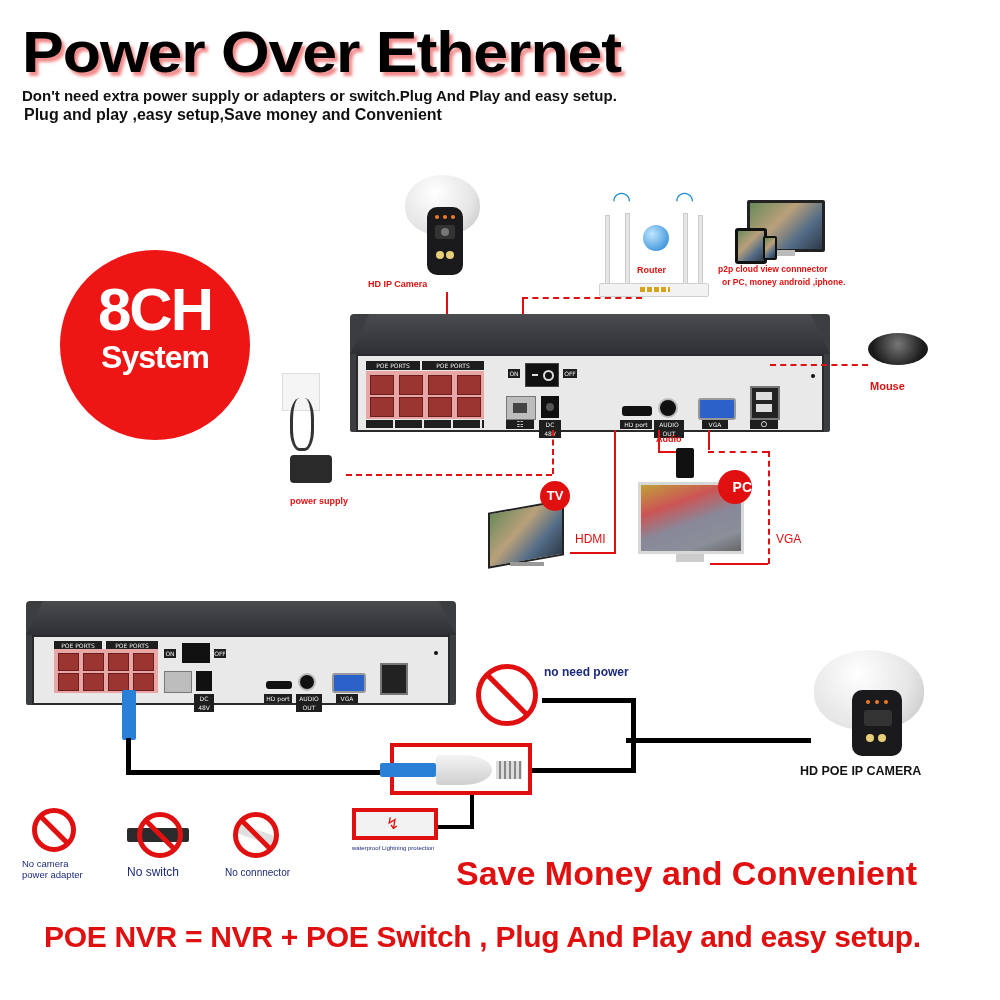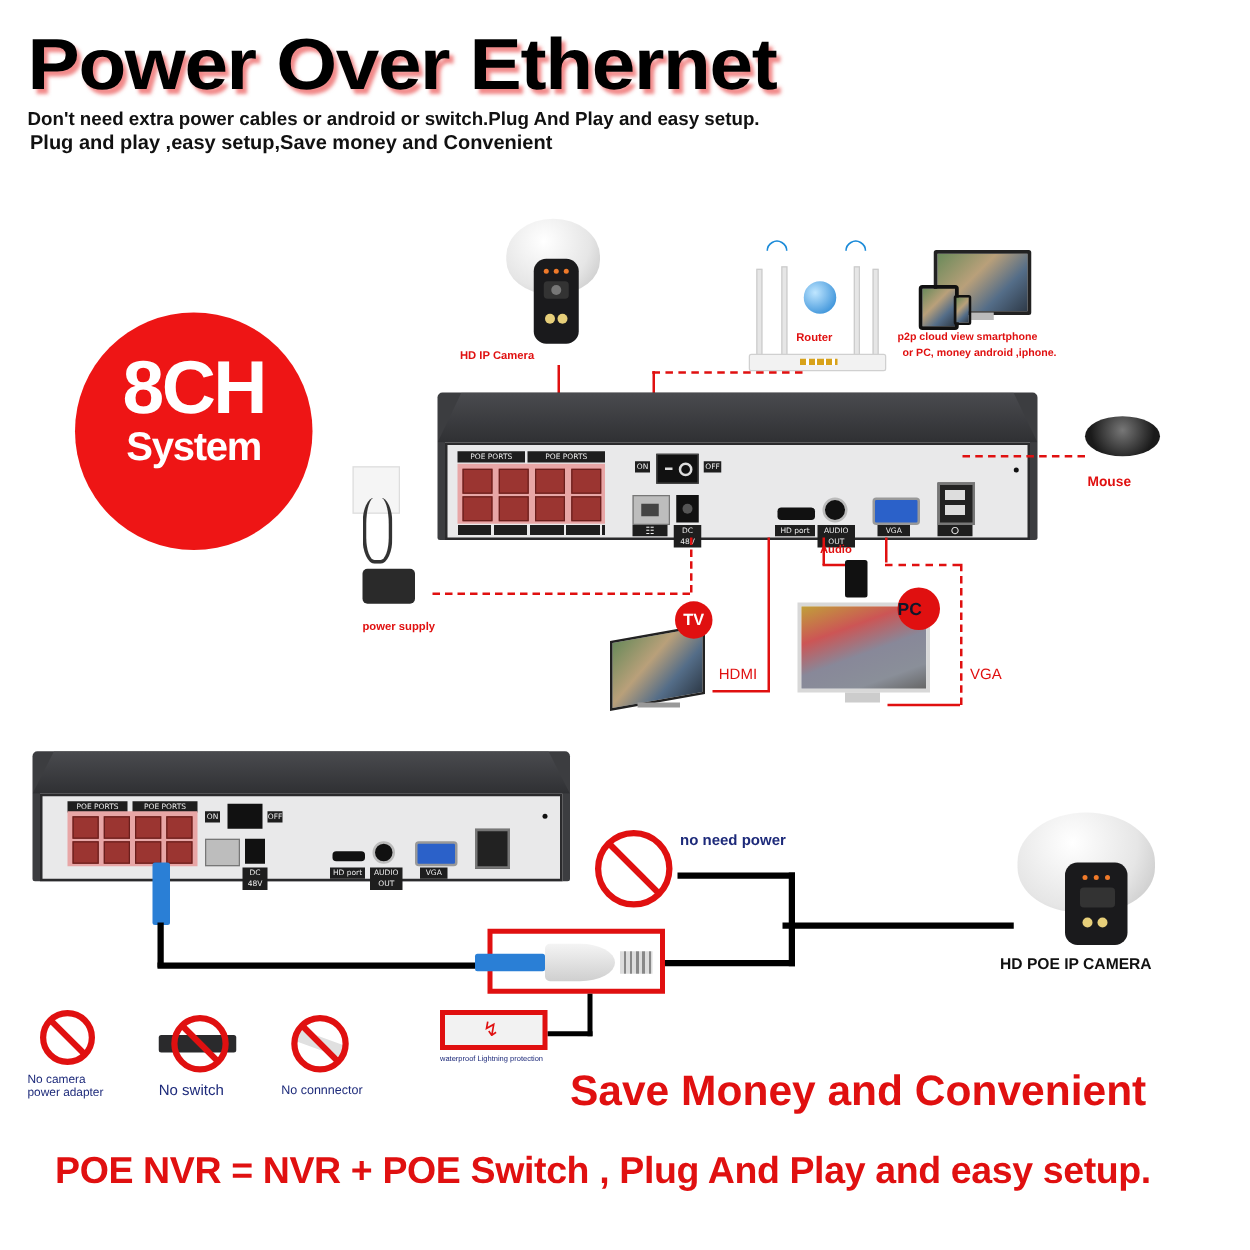--- a/index.html
+++ b/index.html
@@ -27,21 +27,21 @@
   .nosign{border:5px solid #e01010;border-radius:50%;box-sizing:border-box;}
   .nosign::after{content:"";position:absolute;left:50%;top:-5%;width:5px;height:110%;background:#e01010;transform:translateX(-50%) rotate(-45deg);}
   .camera-dome{background:radial-gradient(circle at 40% 30%,#ffffff,#e6e6e6 60%,#bfbfbf);border-radius:50% 50% 45% 45%;}
   .cam-face{background:#1a1a1c;border-radius:10px;}
   .screen{background:linear-gradient(135deg,#6a8a5a,#b9a07a 40%,#546d88 70%,#2e3a48);}
 </style>
 </head>
 <body>
 
 <div class="abs title">Power Over Ethernet</div>
-<div class="abs sub" style="left:22px;top:87px;font-size:15px;">Don't need extra power cables or android or switch.Plug And Play and easy setup.</div>
+<div class="abs sub" style="left:22px;top:87px;font-size:15px;">Don't need extra power supply or adapters or switch.Plug And Play and easy setup.</div>
 <div class="abs sub" style="left:24px;top:106px;font-size:16px;">Plug and play ,easy setup,Save money and Convenient</div>
 
 <div class="abs badge">
   <div class="l1">8CH</div>
   <div class="l3">System</div>
 </div>
 
 <div class="abs" style="left:405px;top:175px;width:75px;height:110px;">
   <div class="abs camera-dome" style="left:0;top:0;width:75px;height:60px;"></div>
   <div class="abs cam-face" style="left:22px;top:32px;width:36px;height:68px;">
@@ -73,21 +73,21 @@
 <div class="abs solid-v" style="left:522px;top:297px;height:2px;"></div>
 <div class="abs dash-h" style="left:522px;top:297px;width:120px;"></div>
 <div class="abs solid-v" style="left:522px;top:297px;height:100px;"></div>
 
 <div class="abs" style="left:735px;top:200px;width:90px;height:62px;">
   <div class="abs screen" style="left:12px;top:0;width:72px;height:46px;border:3px solid #222;border-radius:2px;"></div>
   <div class="abs" style="left:40px;top:50px;width:20px;height:6px;background:#bbb;"></div>
   <div class="abs screen" style="left:0;top:28px;width:26px;height:30px;border:3px solid #111;border-radius:3px;"></div>
   <div class="abs screen" style="left:28px;top:36px;width:10px;height:20px;border:2px solid #111;border-radius:2px;"></div>
 </div>
-<div class="abs red-label" style="left:718px;top:264px;font-size:8.5px;">p2p cloud  view smartphone</div>
+<div class="abs red-label" style="left:718px;top:264px;font-size:8.5px;">p2p cloud  view connnector</div>
 <div class="abs red-label" style="left:722px;top:277px;font-size:8.5px;">or PC, money android ,iphone.</div>
 
 <div class="abs nvr" style="left:350px;top:314px;width:480px;height:118px;">
   <div class="abs" style="left:0;top:0;width:480px;height:40px;background:linear-gradient(#4a4b4f,#2f3033);clip-path:polygon(4% 0,96% 0,100% 100%,0 100%);"></div>
   <div class="abs nvr-face" style="left:6px;top:40px;width:464px;height:74px;">
     <div class="abs lbl" style="left:8px;top:5px;width:54px;">POE PORTS</div>
     <div class="abs lbl" style="left:64px;top:5px;width:62px;">POE PORTS</div>
     <div class="abs port-block" style="left:8px;top:15px;width:118px;height:48px;">
       <div class="abs rj" style="left:4px;top:4px;width:22px;height:18px;"></div>
       <div class="abs rj" style="left:33px;top:4px;width:22px;height:18px;"></div>
@@ -155,21 +155,21 @@
 <div class="abs" style="left:488px;top:498px;width:78px;height:72px;">
   <div class="abs screen" style="left:0;top:8px;width:72px;height:52px;border:2px solid #222;transform:skewY(-10deg);"></div>
   <div class="abs" style="left:22px;top:64px;width:34px;height:4px;background:#999;"></div>
 </div>
 <div class="abs" style="left:540px;top:481px;width:30px;height:30px;border-radius:50%;background:#e01010;color:#fff;font-weight:bold;font-family:'Liberation Sans',sans-serif;font-size:13px;text-align:center;line-height:30px;">TV</div>
 
 <div class="abs" style="left:638px;top:482px;width:106px;height:90px;">
   <div class="abs screen" style="left:0;top:0;width:100px;height:66px;border:3px solid #d8d8d8;background:linear-gradient(160deg,#c0a03a,#c55 30%,#889 55%,#8a8f99 80%,#666);"></div>
   <div class="abs" style="left:38px;top:72px;width:28px;height:8px;background:#ccc;"></div>
 </div>
-<div class="abs" style="left:718px;top:470px;width:34px;height:34px;border-radius:50%;background:#e01010;color:#0f172a;font-weight:bold;font-family:'Liberation Sans',sans-serif;font-size:14px;text-align:left;line-height:34px;">PC</div>
+<div class="abs" style="left:718px;top:470px;width:34px;height:34px;border-radius:50%;background:#e01010;color:#ffffff;font-weight:bold;font-family:'Liberation Sans',sans-serif;font-size:14px;text-align:right;line-height:34px;">PC</div>
 
 <div class="abs nvr" style="left:26px;top:601px;width:430px;height:104px;">
   <div class="abs" style="left:0;top:0;width:430px;height:34px;background:linear-gradient(#4a4b4f,#2f3033);clip-path:polygon(4% 0,96% 0,100% 100%,0 100%);"></div>
   <div class="abs nvr-face" style="left:6px;top:34px;width:414px;height:66px;">
     <div class="abs lbl" style="left:20px;top:4px;width:48px;">POE PORTS</div>
     <div class="abs lbl" style="left:72px;top:4px;width:52px;">POE PORTS</div>
     <div class="abs port-block" style="left:20px;top:12px;width:104px;height:44px;">
       <div class="abs rj" style="left:4px;top:4px;width:19px;height:16px;"></div>
       <div class="abs rj" style="left:29px;top:4px;width:19px;height:16px;"></div>
       <div class="abs rj" style="left:54px;top:4px;width:19px;height:16px;"></div>

